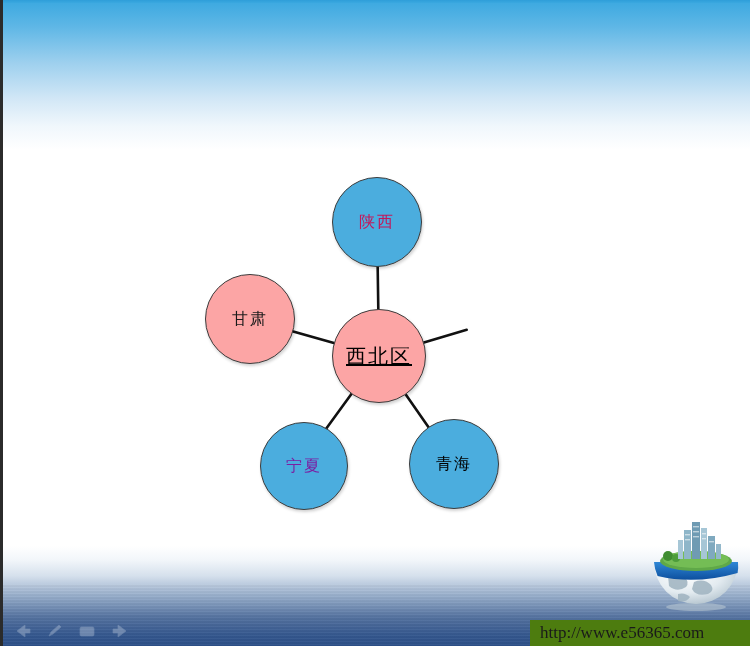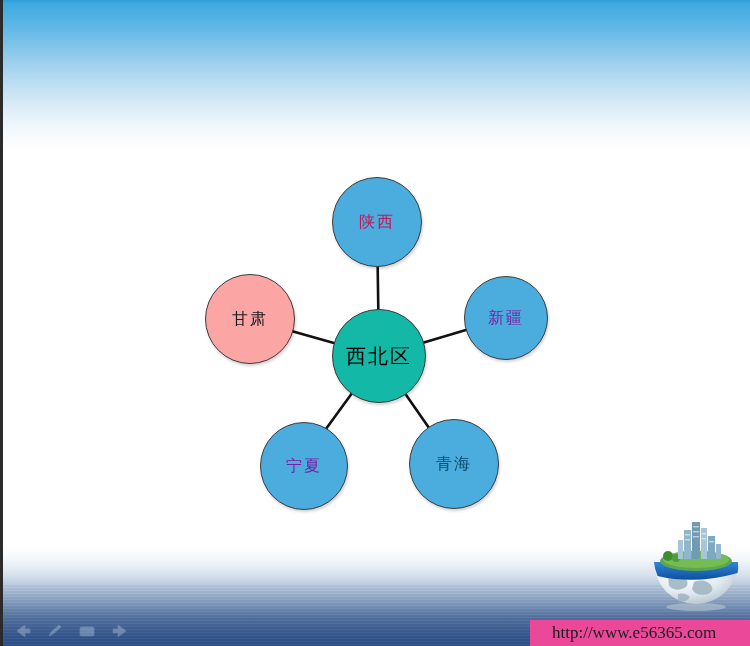--- a/index.html
+++ b/index.html
@@ -86,23 +86,23 @@
     box-shadow:1px 2px 3px rgba(0,0,0,.18);
   }
   .node.center{font-size:20px;}
   
   .logo{
     position:absolute;left:648px;top:516px;width:96px;height:104px;
   }
   
   .url-plate{
     position:absolute;left:530px;top:620px;width:220px;height:26px;
-    background:#ec4899;
+    background:#4d7c0f;
     display:flex;align-items:center;
-    padding-left:22px;
+    padding-left:10px;
     box-sizing:border-box;
   }
   .url-plate span{
     font-family:"Liberation Serif","DejaVu Serif",serif;
     font-size:17px;color:#1a1a1a;
   }
   
   .navbar{
     position:absolute;left:14px;bottom:8px;
     display:flex;align-items:center;gap:15px;
@@ -127,37 +127,34 @@
     <svg class="lines" width="750" height="646">
       <g id="connectors" stroke="#111111" stroke-width="2.6" stroke-linecap="round">
           <line x1="378.3135092952191" y1="310.0051227796807" x2="377.6566432828339" y2="265.9950999498707"></line>
           <line x1="423.0695481965159" y1="342.81383597269604" x2="466.72062008571413" y2="329.752885328684"></line>
           <line x1="334.782856239553" y1="343.3175634175462" x2="292.29465924912324" y2="331.13102629626013"></line>
           <line x1="351.9441019069479" y1="393.2018598779467" x2="324.291383000027" y2="431.2243483749629"></line>
           <line x1="405.23820723678585" y1="393.7830184209716" x2="428.90258438220485" y2="427.859721510375"></line>
         </g>
     </svg>
 
-    <div class="node center" id="node-center" style="left: 332px; top: 309px; width: 94px; height: 94px; color: rgb(0, 0, 0); background: #14b8a6; border-color: rgb(60, 60, 60);">
+    <div class="node center" id="node-center" style="left: 332px; top: 309px; width: 94px; height: 94px; color: rgb(0, 0, 0); background: #fca5a5; border-color: rgb(60, 60, 60); text-decoration: underline;">
       <span>西北区</span>
     </div>
 
     <div class="node" id="node-0" style="left: 332px; top: 177px; width: 90px; height: 90px; color: rgb(194, 24, 91); background: rgb(75, 173, 222); border-color: rgb(60, 60, 60);">
       <span>陕西</span>
     </div>
-    <div class="node" id="node-1" style="left: 464px; top: 276px; width: 84px; height: 84px; color: rgb(123, 31, 162); background: rgb(75, 173, 222); border-color: rgb(60, 60, 60);">
-      <span>新疆</span>
-    </div>
     <div class="node" id="node-2" style="left: 205px; top: 274px; width: 90px; height: 90px; color: rgb(26, 26, 26); background: #fca5a5; border-color: rgb(60, 60, 60);">
       <span>甘肃</span>
     </div>
     <div class="node" id="node-3" style="left: 260px; top: 422px; width: 88px; height: 88px; color: rgb(123, 31, 162); background: rgb(75, 173, 222); border-color: rgb(60, 60, 60);">
       <span>宁夏</span>
     </div>
-    <div class="node" id="node-4" style="left: 409px; top: 419px; width: 90px; height: 90px; color: #0c4a6e; background: rgb(75, 173, 222); border-color: rgb(60, 60, 60);">
+    <div class="node" id="node-4" style="left: 409px; top: 419px; width: 90px; height: 90px; color: #000000; background: rgb(75, 173, 222); border-color: rgb(60, 60, 60);">
       <span>青海</span>
     </div>
   </div>
 
   <div class="logo">
     <svg viewBox="0 0 96 104" width="96" height="104">
       <defs>
         <radialGradient id="gl" cx="38%" cy="30%" r="78%">
           <stop offset="0%" stop-color="#ffffff"></stop>
           <stop offset="55%" stop-color="#e3ebf0"></stop>

